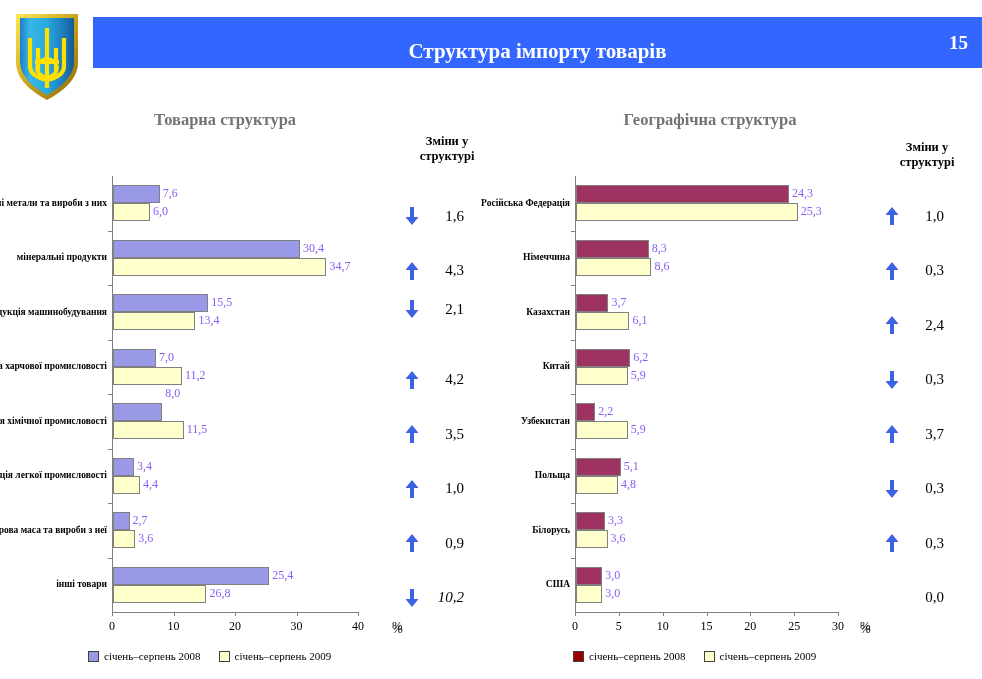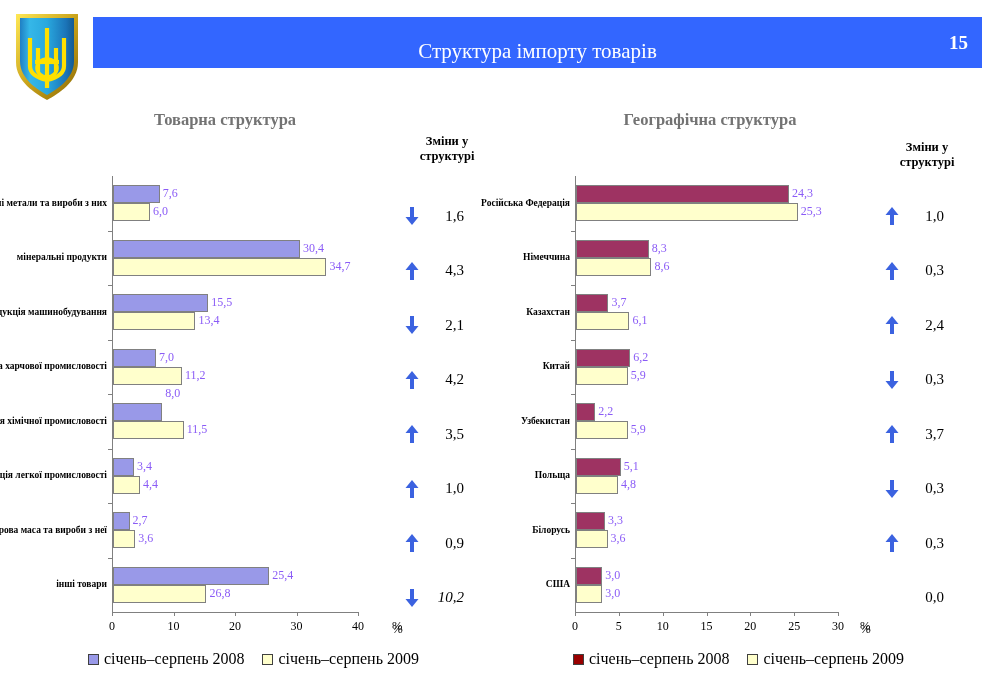--- a/index.html
+++ b/index.html
@@ -10,21 +10,21 @@
   }
   
   #emblem{position:absolute;left:8px;top:4px;width:78px;height:100px;}
   #title-bar{
     position:absolute;left:93px;top:17px;width:889px;height:51px;
     background:#3366ff;
   }
   #title-text{
     position:absolute;left:0;top:0;width:889px;height:68px;
     display:flex;align-items:center;justify-content:center;
-    color:#ffffff;font-weight:normal;font-size:21px;
+    color:#ffffff;font-weight:bold;font-size:21px;
     font-family:"Liberation Serif",serif;
   }
   #page-num{
     position:absolute;right:14px;top:0;height:51px;
     display:flex;align-items:center;
     color:#ffffff;font-weight:bold;font-size:19px;
   }
   
   .chart-title{
     position:absolute;font-weight:bold;font-size:16.5px;text-align:center;
@@ -37,21 +37,21 @@
   .tick-h{position:absolute;width:1px;height:4px;background:#808080;}
   .tick-lbl{position:absolute;font-size:12px;color:#000;text-align:center;width:30px;}
   .cat-lbl{
     position:absolute;text-align:right;font-weight:bold;font-size:9.5px;
     line-height:11.5px;color:#000;font-family:"Liberation Serif",serif;
   }
   .bar{position:absolute;box-sizing:border-box;border:1px solid #808080;}
   .bar-lbl{position:absolute;font-size:12px;color:#8b5cf6;white-space:nowrap;}
   .axis-unit{position:absolute;font-size:12.5px;color:#000;}
   
-  .legend{position:absolute;display:flex;align-items:center;font-size:16px;}
+  .legend{position:absolute;display:flex;align-items:center;font-size:11px;}
   .legend .sw{
     width:11px;height:11px;box-sizing:border-box;border:1px solid #404040;
     margin-right:5px;
   }
   .legend .it{display:flex;align-items:center;}
   .legend .it+.it{margin-left:18px;}
   
   .chg-head{
     position:absolute;font-weight:bold;font-size:12.5px;text-align:center;
     line-height:15px;color:#000;
@@ -182,21 +182,21 @@
           <path d="M8,19 L14.5,11 L10,11 L10,1 L6,1 L6,11 L1.5,11 Z" fill="#3b62e0"></path>
         </svg></span>
       <span class="chg-val">1,6</span>
     </div>
     <div class="chg-row" style="left: 404px; top: 261.75px;">
       <span class="chg-arrow"><svg width="16" height="20" viewBox="0 0 16 20">
           <path d="M8,1 L14.5,9 L10,9 L10,19 L6,19 L6,9 L1.5,9 Z" fill="#3b62e0"></path>
         </svg></span>
       <span class="chg-val">4,3</span>
     </div>
-    <div class="chg-row" style="left: 404px; top: 316px;">
+    <div class="chg-row" style="left: 404px; top: 300px;">
       <span class="chg-arrow"><svg width="16" height="20" viewBox="0 0 16 20">
           <path d="M8,19 L14.5,11 L10,11 L10,1 L6,1 L6,11 L1.5,11 Z" fill="#3b62e0"></path>
         </svg></span>
       <span class="chg-val">2,1</span>
     </div>
     <div class="chg-row" style="left: 404px; top: 370.75px;">
       <span class="chg-arrow"><svg width="16" height="20" viewBox="0 0 16 20">
           <path d="M8,1 L14.5,9 L10,9 L10,19 L6,19 L6,9 L1.5,9 Z" fill="#3b62e0"></path>
         </svg></span>
       <span class="chg-val">4,2</span>

